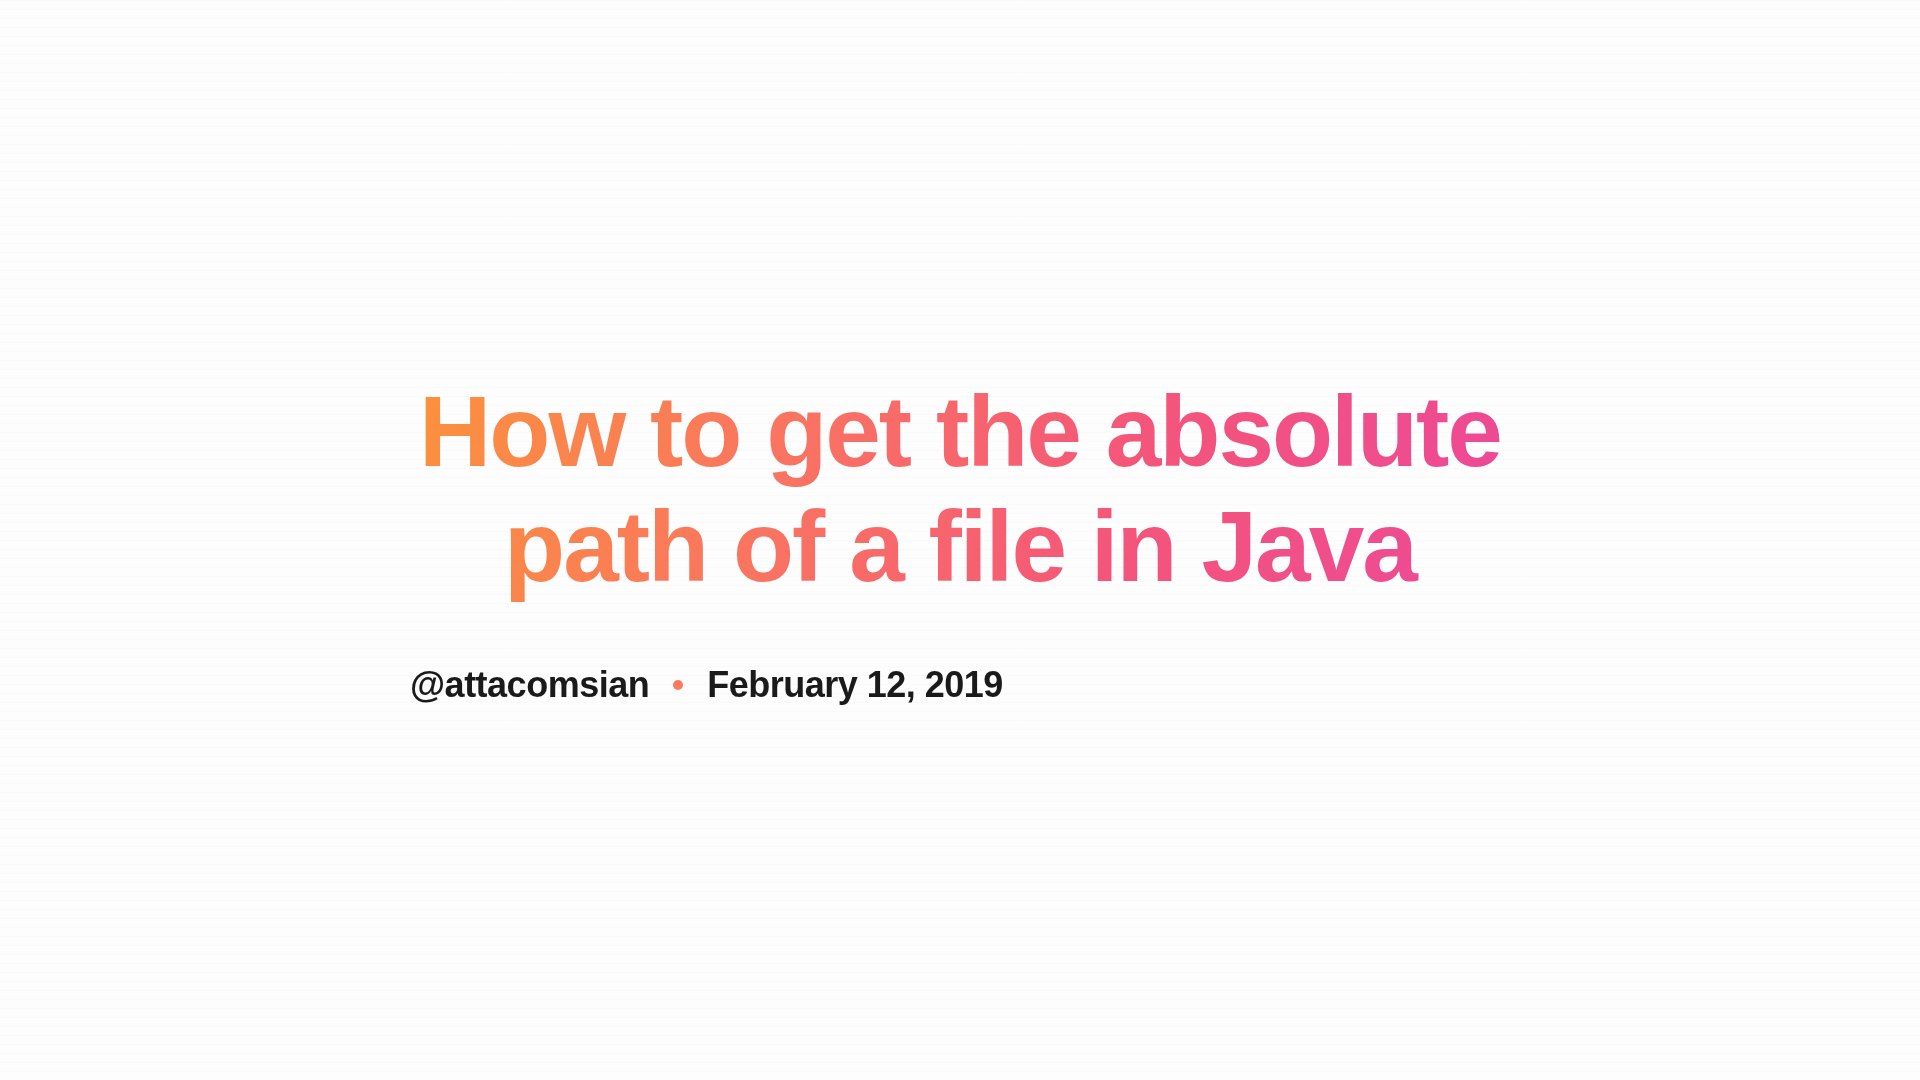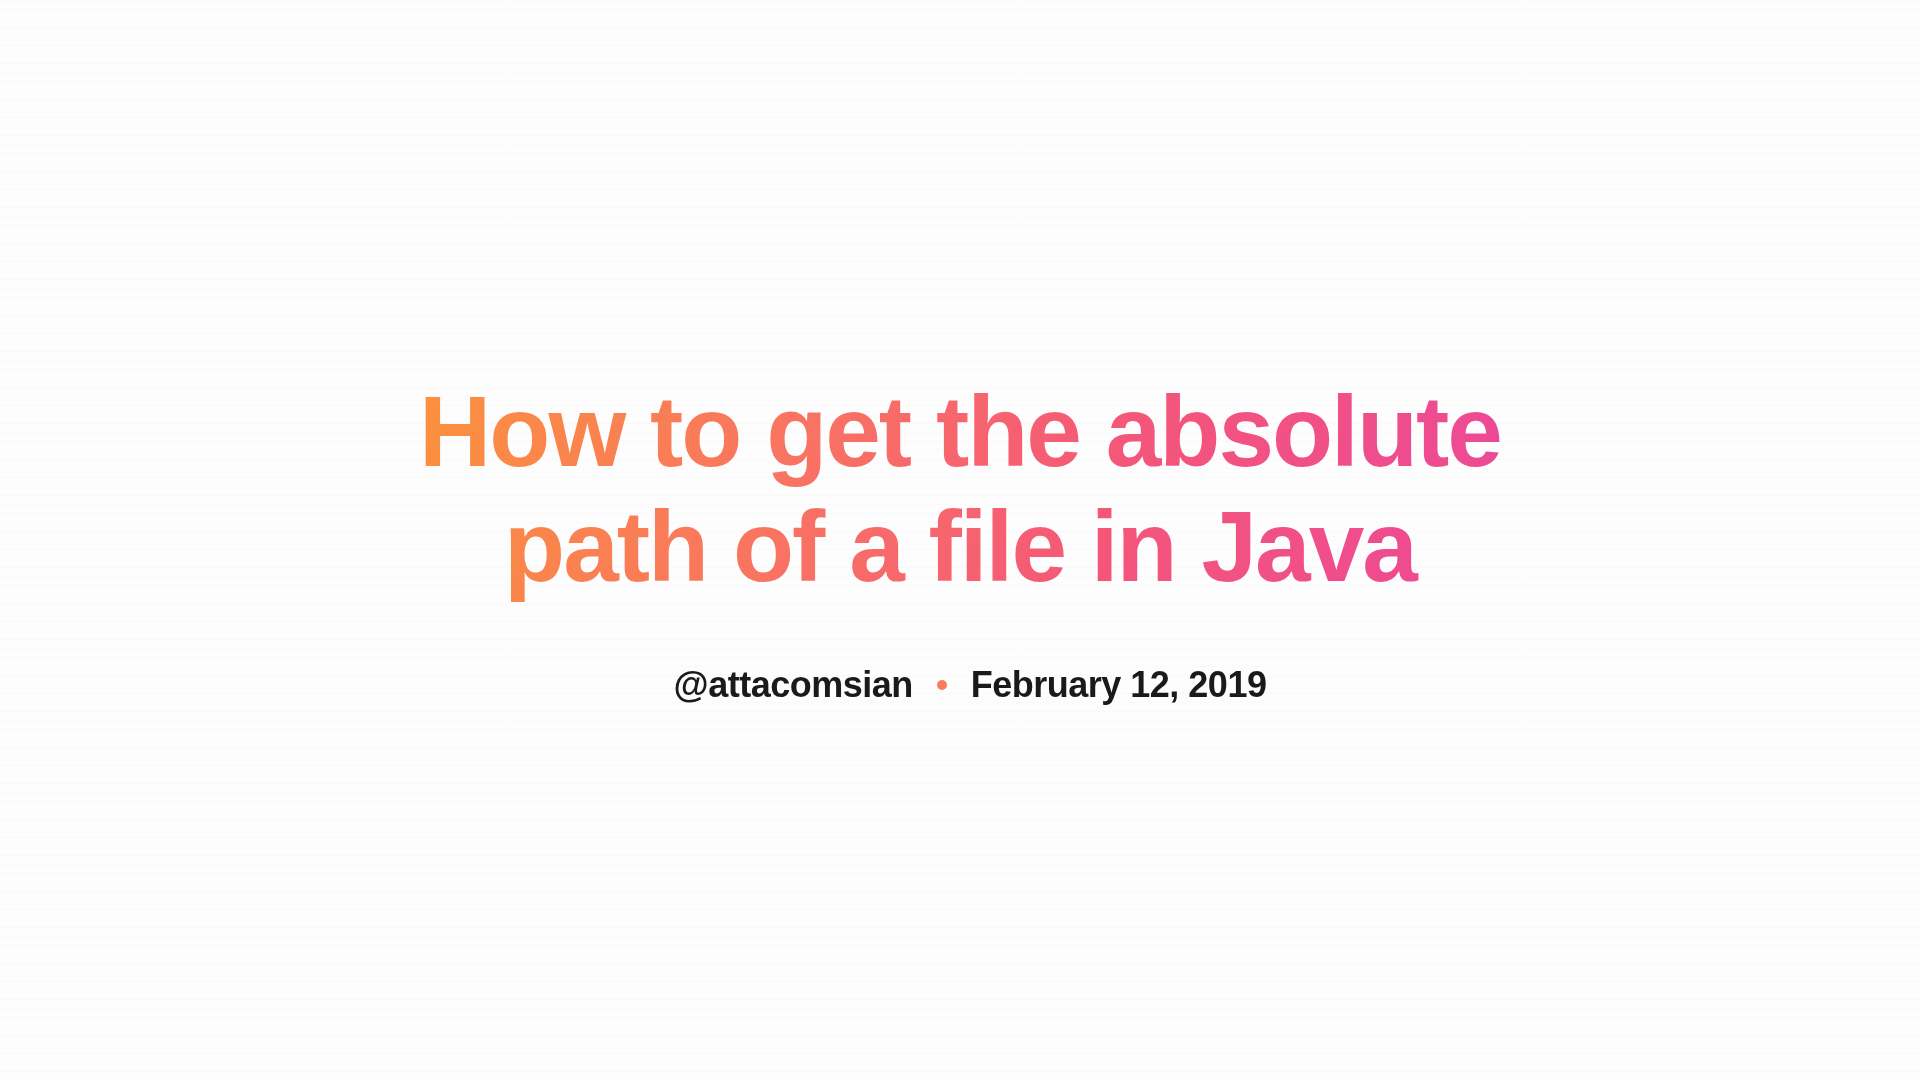--- a/index.html
+++ b/index.html
@@ -27,21 +27,21 @@
       display: flex;
       flex-direction: column;
       align-items: center;
       justify-content: center;
       overflow: hidden;
     }
 
     .content {
       display: flex;
       flex-direction: column;
-      align-items: center;
+      align-items: flex-start;
       max-width: 1100px;
       text-align: center;
     }
 
     .title {
       font-size: 100px;
       font-weight: 800;
       line-height: 1.15;
       letter-spacing: -2px;
       background: linear-gradient(105deg, #fb923c 0%, #f97362 35%, #f4557a 65%, #ec4899 100%);
@@ -53,21 +53,20 @@
     }
 
     .meta {
       display: flex;
       align-items: center;
       gap: 24px;
       font-size: 36px;
       font-weight: 800;
       color: #1a1a1a;
       letter-spacing: -0.5px;
-      margin-left: 20px;
     }
 
     .separator {
       width: 10px;
       height: 10px;
       border-radius: 50%;
       background-color: #fb7b5c;
       display: inline-block;
     }
   </style>

